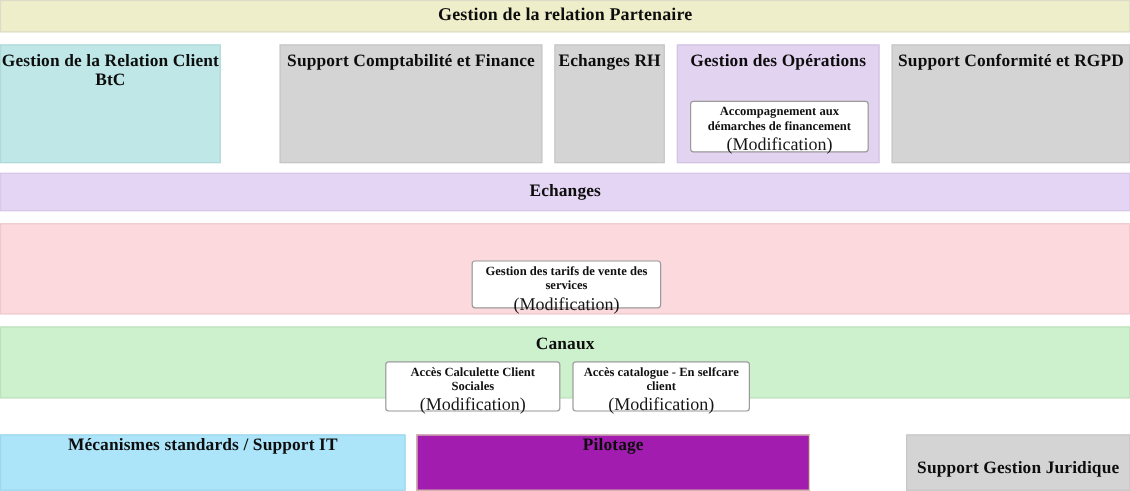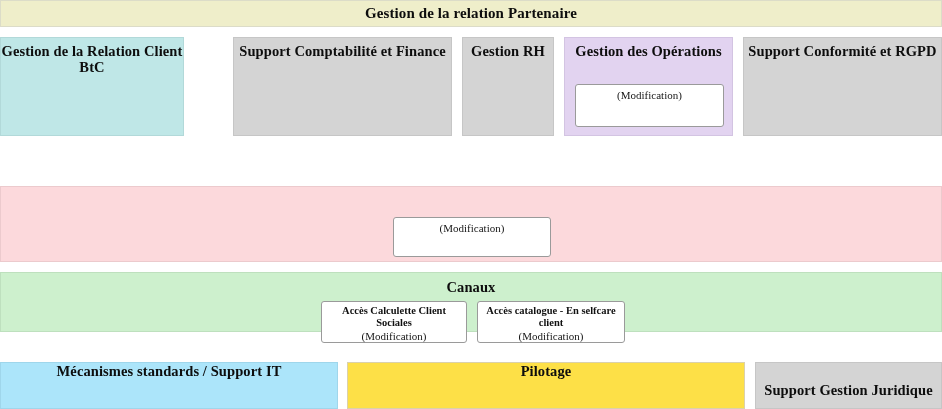--- a/index.html
+++ b/index.html
@@ -54,21 +54,21 @@
   }
   .card .card-title {
     display: block;
     font-weight: bold;
     font-size: 10.5px;
     color: #101010;
   }
   .card .card-sub {
     display: block;
     font-weight: normal;
-    font-size: 11px;
+    font-size: 15px;
     color: #151515;
     margin-top: 1px;
   }
 
   
   #band-header {
     left: 0px; top: 0px; width: 942px; height: 27px;
     background: #efeeca;
     border-color: #dcdcc8;
   }
@@ -90,21 +90,21 @@
   #band-referentiels { left: 0px; top: 186px; width: 942px; height: 76px; background: #fcd9dc; border-color: #eccacd; }
   #card-tarifs { left: 392px; top: 30px; width: 158px; height: 40px; }
 
   
   #band-canaux { left: 0px; top: 272px; width: 942px; height: 60px; background: #cdf0cd; border-color: #bee0be; }
   #card-calculette { left: 320px; top: 28px; width: 146px; height: 42px; }
   #card-catalogue  { left: 476px; top: 28px; width: 148px; height: 42px; }
 
   
   #col-meca { left: 0px;   top: 362px; width: 338px; height: 47px; background: #ace5fa; border-color: #9fd6eb; }
-  #col-pilotage { left: 347px; top: 362px; width: 398px; height: 47px; background: #fde047; border-color: #dbd1ab; }
+  #col-pilotage { left: 347px; top: 362px; width: 328px; height: 47px; background: #a21caf; border-color: #dbd1ab; }
   #col-juridique { left: 755px; top: 362px; width: 187px; height: 47px; background: #d4d4d4; border-color: #c6c6c6; }
   #col-meca .block-title, #col-pilotage .block-title { padding-top: 0; }
   #col-juridique .block-title { padding-top: 19px; }
 </style>
 </head>
 <body>
 
 <div class="canvas">
 
   <div class="block band" id="band-header">
@@ -113,37 +113,42 @@
 
   <div class="block" id="col-crc">
     <span class="block-title">Gestion de la Relation Client BtC</span>
   </div>
 
   <div class="block" id="col-compta">
     <span class="block-title">Support Comptabilité et Finance</span>
   </div>
 
   <div class="block" id="col-rh">
-    <span class="block-title">Gestion RH</span>
+    <span class="block-title">Echanges RH</span>
   </div>
 
   <div class="block" id="col-ops">
     <span class="block-title">Gestion des Opérations</span>
     <div class="card" id="card-ops">
+      <span class="card-title">Accompagnement aux démarches de financement</span>
       <span class="card-sub">(Modification)</span>
     </div>
   </div>
 
   <div class="block" id="col-conform">
     <span class="block-title">Support Conformité et RGPD</span>
   </div>
 
+  <div class="block band" id="band-echanges">
+    <span class="block-title">Echanges</span>
+  </div>
 
   <div class="block band" id="band-referentiels">
     <div class="card" id="card-tarifs">
+      <span class="card-title">Gestion des tarifs de vente des services</span>
       <span class="card-sub">(Modification)</span>
     </div>
   </div>
 
   <div class="block band" id="band-canaux">
     <span class="block-title">Canaux</span>
     <div class="card" id="card-calculette">
       <span class="card-title">Accès Calculette Client Sociales</span>
       <span class="card-sub">(Modification)</span>
     </div>

